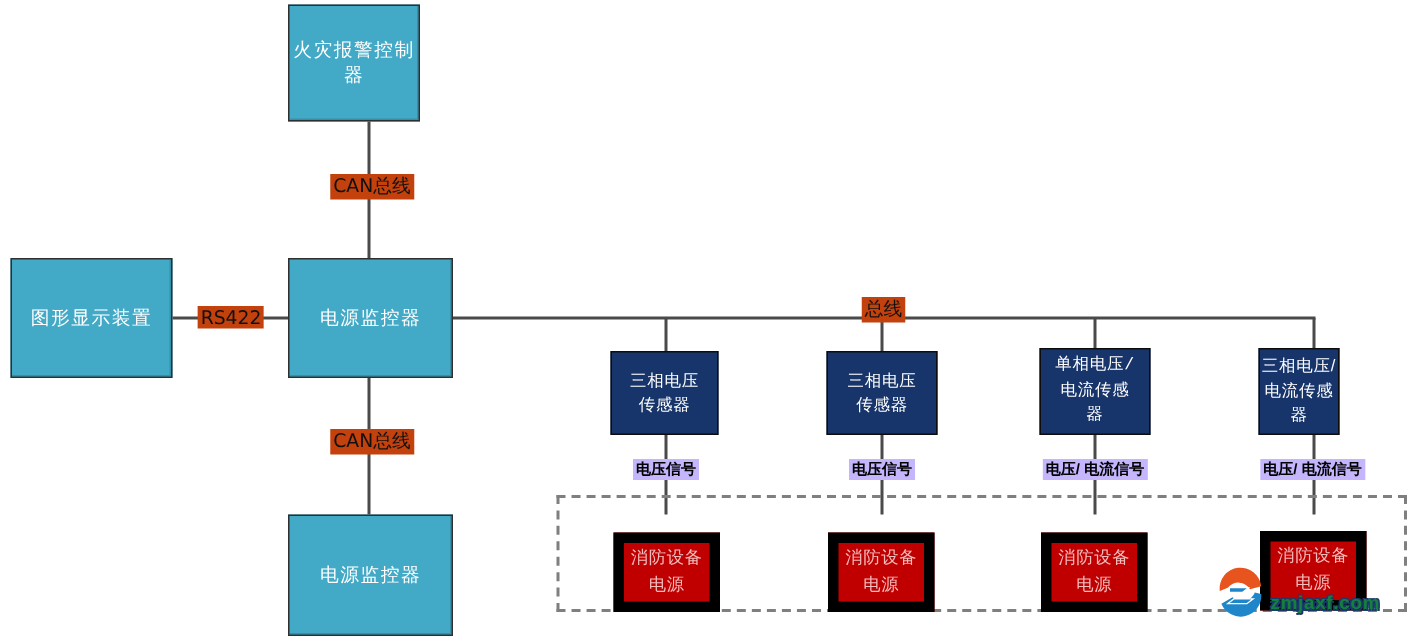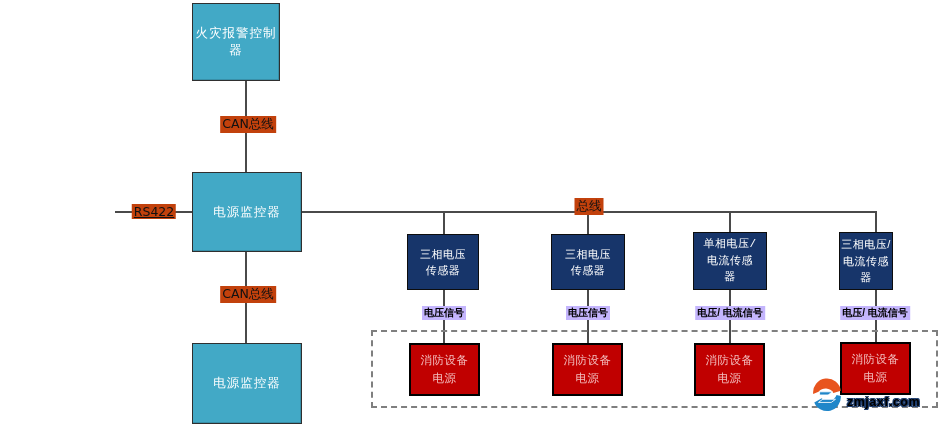--- a/index.html
+++ b/index.html
@@ -16,24 +16,24 @@
   }
   
   .sensor{
     position:absolute;background:#17356a;border:1px solid #0d0d0d;
     color:#ffffff;font-size:11px;line-height:1.5;letter-spacing:.5px;
     display:flex;align-items:center;justify-content:center;text-align:center;
     white-space:pre-line;box-sizing:border-box;
   }
   
   .psu{
-    position:absolute;background:#c00000;border:2px solid #000000;
+    position:absolute;background:#c00000;border:7px solid #000000;
     color:#f2bdbd;font-size:11.5px;line-height:1.55;letter-spacing:.5px;
     display:flex;align-items:center;justify-content:center;text-align:center;
-    white-space:pre-line;box-sizing:border-box;
+    white-space:pre-line;box-sizing:border-box;margin-top:12px;
   }
   .hline{position:absolute;height:2px;background:#4a4a4a;}
   .vline{position:absolute;width:2px;background:#4a4a4a;}
   
   .lbl{
     position:absolute;background:#c2410c;color:#111;font-size:12.5px;
     padding:0 2px;white-space:nowrap;transform:translateX(-50%);
     font-family:"DejaVu Sans","Liberation Sans",sans-serif;
   }
   .sig{
@@ -45,21 +45,21 @@
   }
   
   .watermark{position:absolute;left:806px;top:372px;width:136px;height:46px;z-index:10;}
   .wm-logo{position:absolute;left:4px;top:6px;width:34px;height:34px;}
   .wm-brand{
     position:absolute;left:39px;top:2px;font-size:18px;font-weight:bold;color:#1b1b1b;
     letter-spacing:1px;white-space:nowrap;
     text-shadow:-1px -1px 0 #fff,1px -1px 0 #fff,-1px 1px 0 #fff,1px 1px 0 #fff,0 0 2px #fff;
   }
   .wm-site{
-    position:absolute;left:41px;top:23px;font-size:12.5px;font-weight:bold;color:#000000;
+    position:absolute;left:41px;top:23px;font-size:12.5px;font-weight:bold;color:#15803d;
     letter-spacing:.5px;white-space:nowrap;
     text-shadow:-1px -1px 0 #1a3a6b,1px -1px 0 #1a3a6b,-1px 1px 0 #1a3a6b,1px 1px 0 #1a3a6b;
   }
 </style>
 </head>
 <body>
 
 <div id="canvas">
 
   <div class="vline" style="left:245px;top:81px;height:91px;"></div>
@@ -73,25 +73,26 @@
   <div class="vline" style="left:875px;top:212px;height:22px;"></div>
 
   <div class="vline" style="left:443px;top:290px;height:53px;"></div>
   <div class="vline" style="left:587px;top:290px;height:53px;"></div>
   <div class="vline" style="left:729px;top:290px;height:53px;"></div>
   <div class="vline" style="left:875px;top:290px;height:53px;"></div>
 
   <div class="dashed-zone" style="left:371px;top:330px;width:567px;height:78px;"></div>
 
   <div class="node" style="left:192px;top:3px;width:88px;height:78px;">火灾报警控制器</div>
+  <div class="node" style="left:7px;top:172px;width:108px;height:80px;">图形显示装置</div>
   <div class="node" style="left:192px;top:172px;width:110px;height:80px;">电源监控器</div>
   <div class="node" style="left:192px;top:343px;width:110px;height:81px;">电源监控器</div>
 
   <div class="lbl" style="left:248px;top:116px;">CAN总线</div>
-  <div class="lbl" style="left:154px;top:204px;text-decoration:underline;">RS422</div>
+  <div class="lbl" style="left:154px;top:204px;">RS422</div>
   <div class="lbl" style="left:248px;top:286px;">CAN总线</div>
   <div class="lbl" style="left:589px;top:198px;">总线</div>
 
   <div class="sensor" style="left:407px;top:234px;width:72px;height:56px;">三相电压
 传感器</div>
   <div class="sensor" style="left:551px;top:234px;width:74px;height:56px;">三相电压
 传感器</div>
   <div class="sensor" style="left:693px;top:232px;width:74px;height:58px;font-family:Liberation Mono, monospace;">单相电压/
 电流传感
 器</div>

